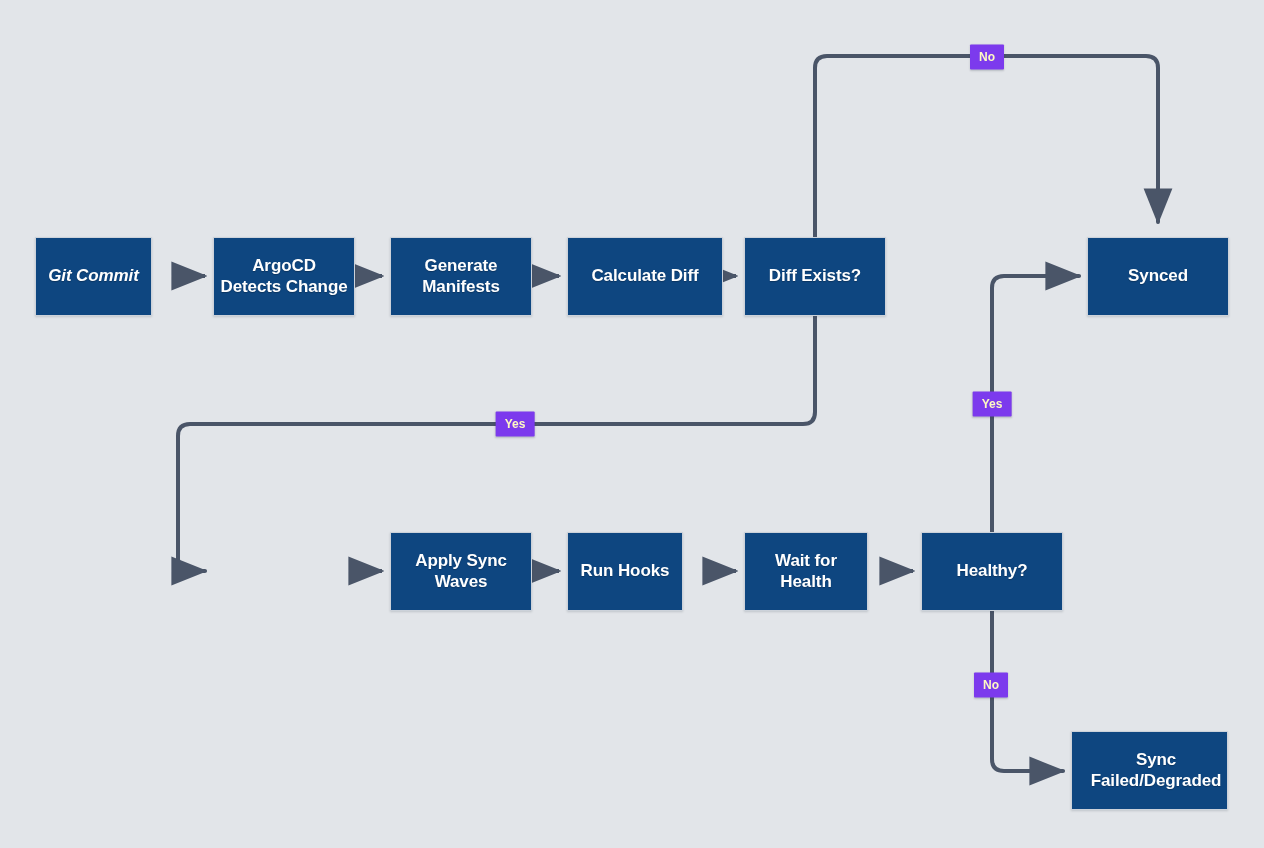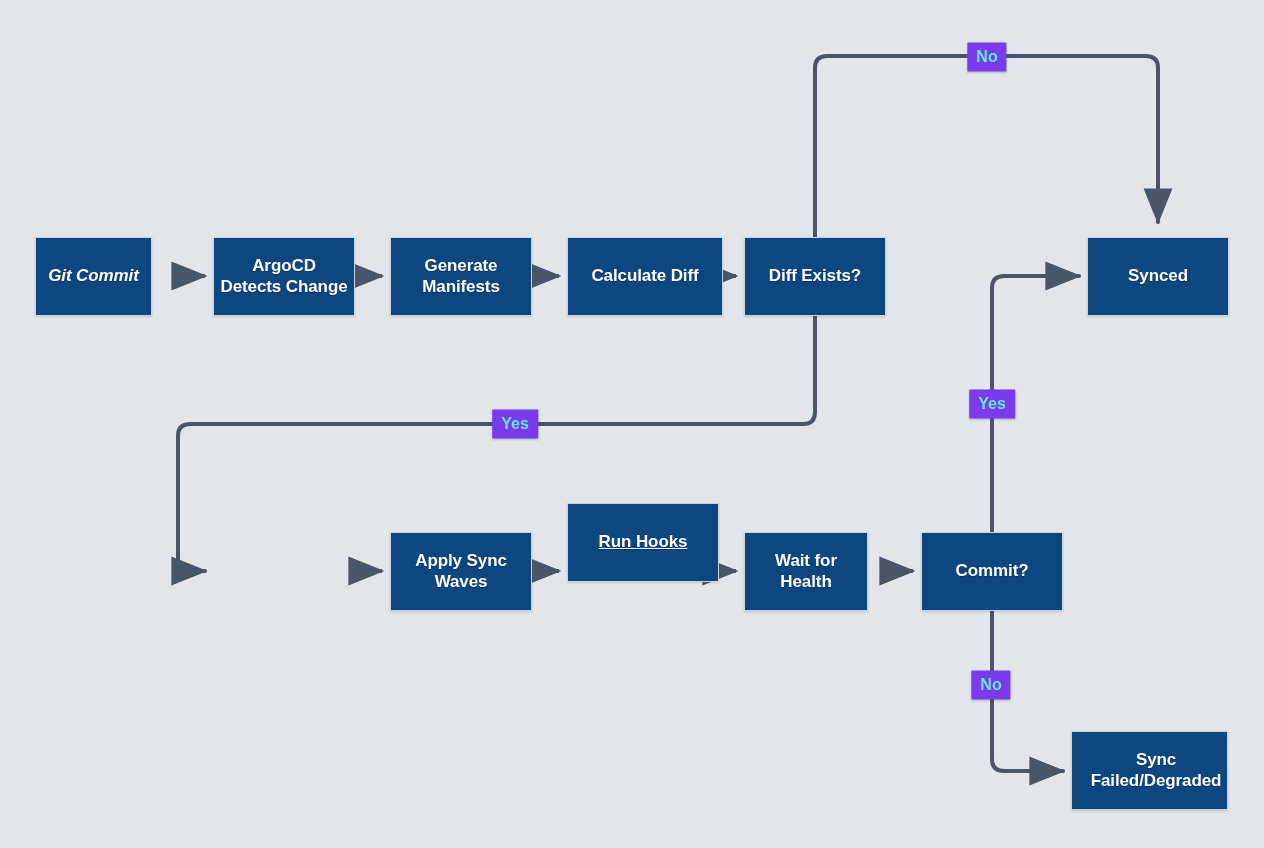--- a/index.html
+++ b/index.html
@@ -48,23 +48,23 @@
   }
   .node .node-label {
     white-space: pre-line;
     padding: 0 6px;
     text-shadow: 0 1px 1px rgba(0,0,0,0.25);
   }
   .edge-badge {
     position: absolute;
     box-sizing: border-box;
     background: #7c3aed;
-    color: #5eead4;
+    color: #fef9c3;
     font-weight: bold;
-    font-size: 16px;
+    font-size: 12px;
     line-height: 1;
     padding: 6px 9px 7px 9px;
     text-align: center;
     border-radius: 1px;
     transform: translate(-50%, -50%);
     box-shadow: 0 1px 2px rgba(40,50,65,0.22);
     white-space: nowrap;
   }
 </style>
 </head>
@@ -135,31 +135,31 @@
   <div class="node" style="left:1087px; top:237px; width:142px; height:79px;justify-content:center;">
     <span class="node-label">Synced</span>
   </div>
 
 
   <div class="node" style="left:390px; top:532px; width:142px; height:79px;">
     <span class="node-label">Apply Sync
 Waves</span>
   </div>
 
-  <div class="node" style="left:567px; top:503px; width:152px; height:79px;text-decoration:underline;">
+  <div class="node" style="left:567px; top:532px; width:116px; height:79px;">
     <span class="node-label">Run Hooks</span>
   </div>
 
   <div class="node" style="left:744px; top:532px; width:124px; height:79px;">
     <span class="node-label">Wait for
 Health</span>
   </div>
 
   <div class="node" style="left:921px; top:532px; width:142px; height:79px;">
-    <span class="node-label">Commit?</span>
+    <span class="node-label">Healthy?</span>
   </div>
 
   <div class="node" style="left:1071px; top:731px; width:157px; height:79px;padding-left:13px;">
     <span class="node-label">Sync
 Failed/Degraded</span>
   </div>
 
   <div class="edge-badge" style="left:987px; top:57px;">No</div>
 
   <div class="edge-badge" style="left:515px; top:424px;">Yes</div>

